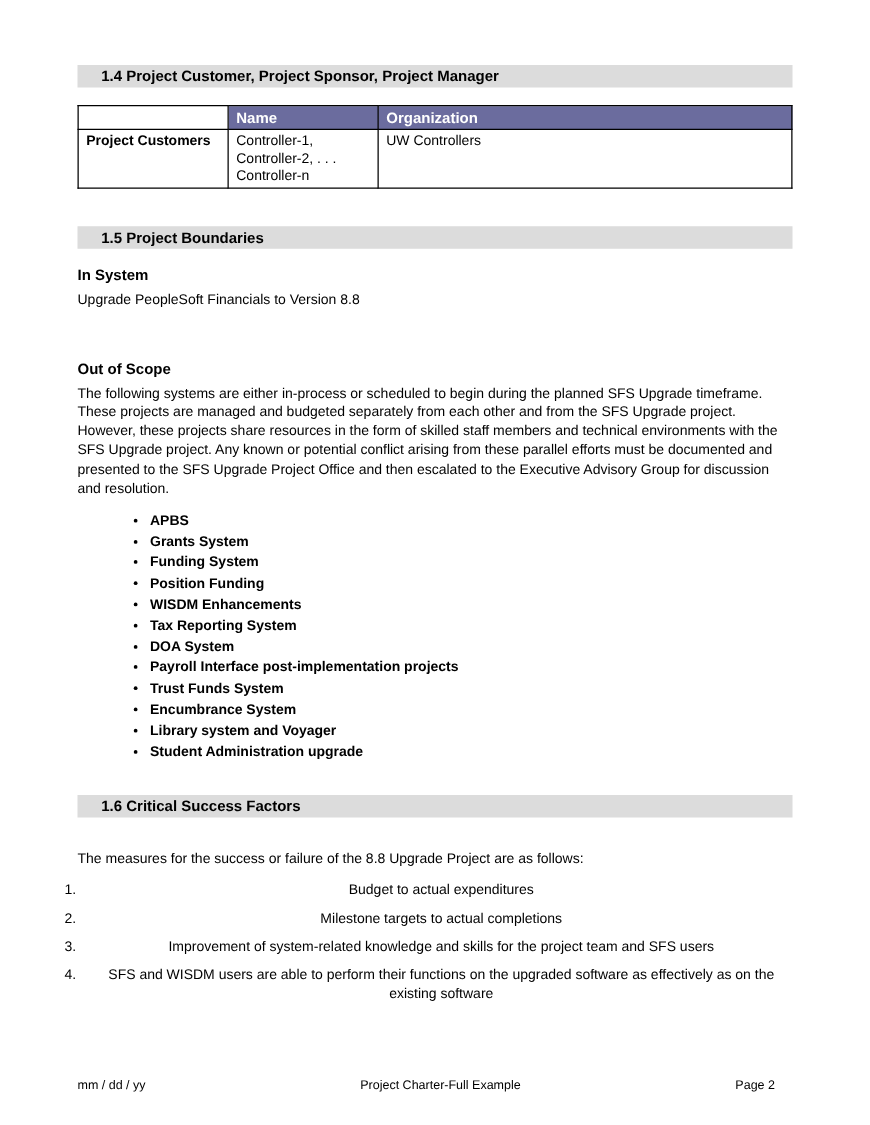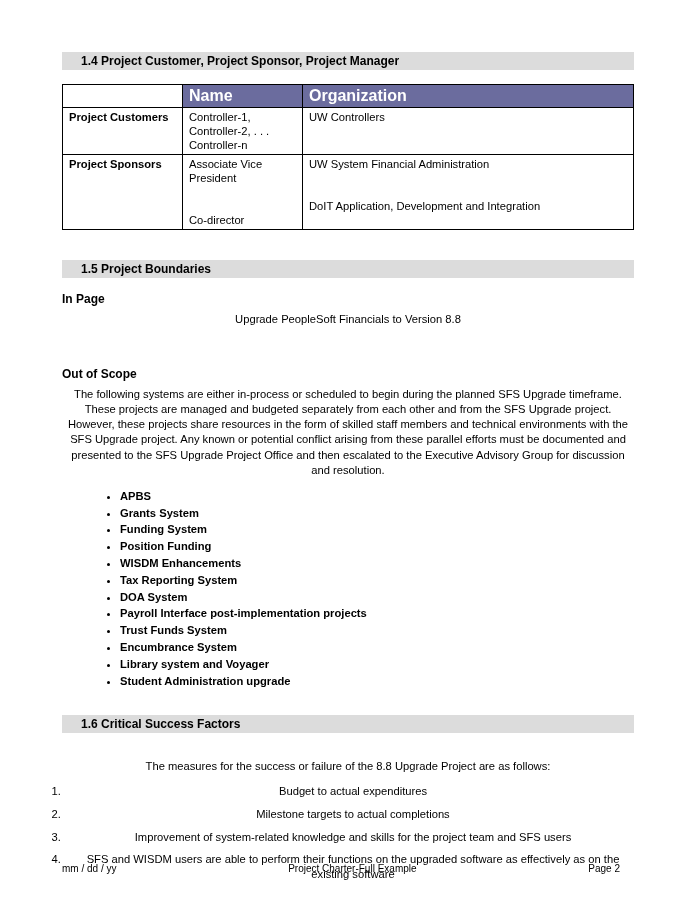--- a/index.html
+++ b/index.html
@@ -22,21 +22,21 @@
 }
 table.roles {
   border-collapse: collapse;
   width: 100%;
   margin-bottom: 6px;
 }
 table.roles th {
   background: #6b6c9e;
   color: #fff;
   font-weight: bold;
-  font-size: 16px;
+  font-size: 12px;
   text-align: left;
   padding: 2px 6px;
   border: 1px solid #000;
 }
 table.roles th.first { background: #fff; border-left: 1px solid #000; border-top: 1px solid #000; border-bottom: 1px solid #000; }
 table.roles td {
   border: 1px solid #000;
   padding: 2px 6px;
   vertical-align: top;
   font-size: 11.2px;
@@ -48,21 +48,20 @@
 .sub-heading {
   font-weight: bold;
   font-size: 12px;
   margin-top: 6px;
   margin-bottom: 6px;
 }
 .para {
   font-size: 11.2px;
   line-height: 1.35;
   margin-bottom: 10px;
-  text-align: center;
 }
 ul.bullets {
   list-style: disc;
   margin: 8px 0 14px 58px;
   font-size: 11.2px;
   line-height: 1.5;
   font-weight: bold;
 }
 ol.numbered {
   list-style: decimal;
@@ -97,33 +96,28 @@
       <tr>
     <th class="first"></th>
     <th>Name</th>
     <th>Organization</th>
   </tr>
   <tr>
     <td class="role-label">Project Customers</td>
     <td class="name-col">Controller-1, Controller-2,  .  .  . Controller-n</td>
     <td>UW Controllers</td>
   </tr>
-  <tr>
-    <td class="role-label">Project Sponsors</td>
-    <td class="name-col">Associate Vice President<br><br><br>Co-director</td>
-    <td>UW System Financial Administration<br><br><br>DoIT Application, Development and Integration</td>
-  </tr>
 </tbody>
   </table>
 
 <div class="gap-lg"></div>
 
 <div class="section-heading">1.5  Project Boundaries</div>
 
-<div class="sub-heading">In Page</div>
+<div class="sub-heading">In System</div>
 <div class="para">Upgrade PeopleSoft Financials to Version 8.8</div>
 
 <div class="gap-lg"></div>
 
 <div class="sub-heading">Out of Scope</div>
 <div class="para">The following systems are either in-process or scheduled to begin during the planned SFS Upgrade timeframe. These projects are managed and budgeted separately from each other and from the SFS Upgrade project. However, these projects share resources in the form of skilled staff members and technical environments with the SFS Upgrade project. Any known or potential conflict arising from these parallel efforts must be documented and presented to the SFS Upgrade Project Office and then escalated to the Executive Advisory Group for discussion and resolution.</div>
 
 <ul class="bullets">
   <li>APBS</li>
   <li>Grants System</li>

